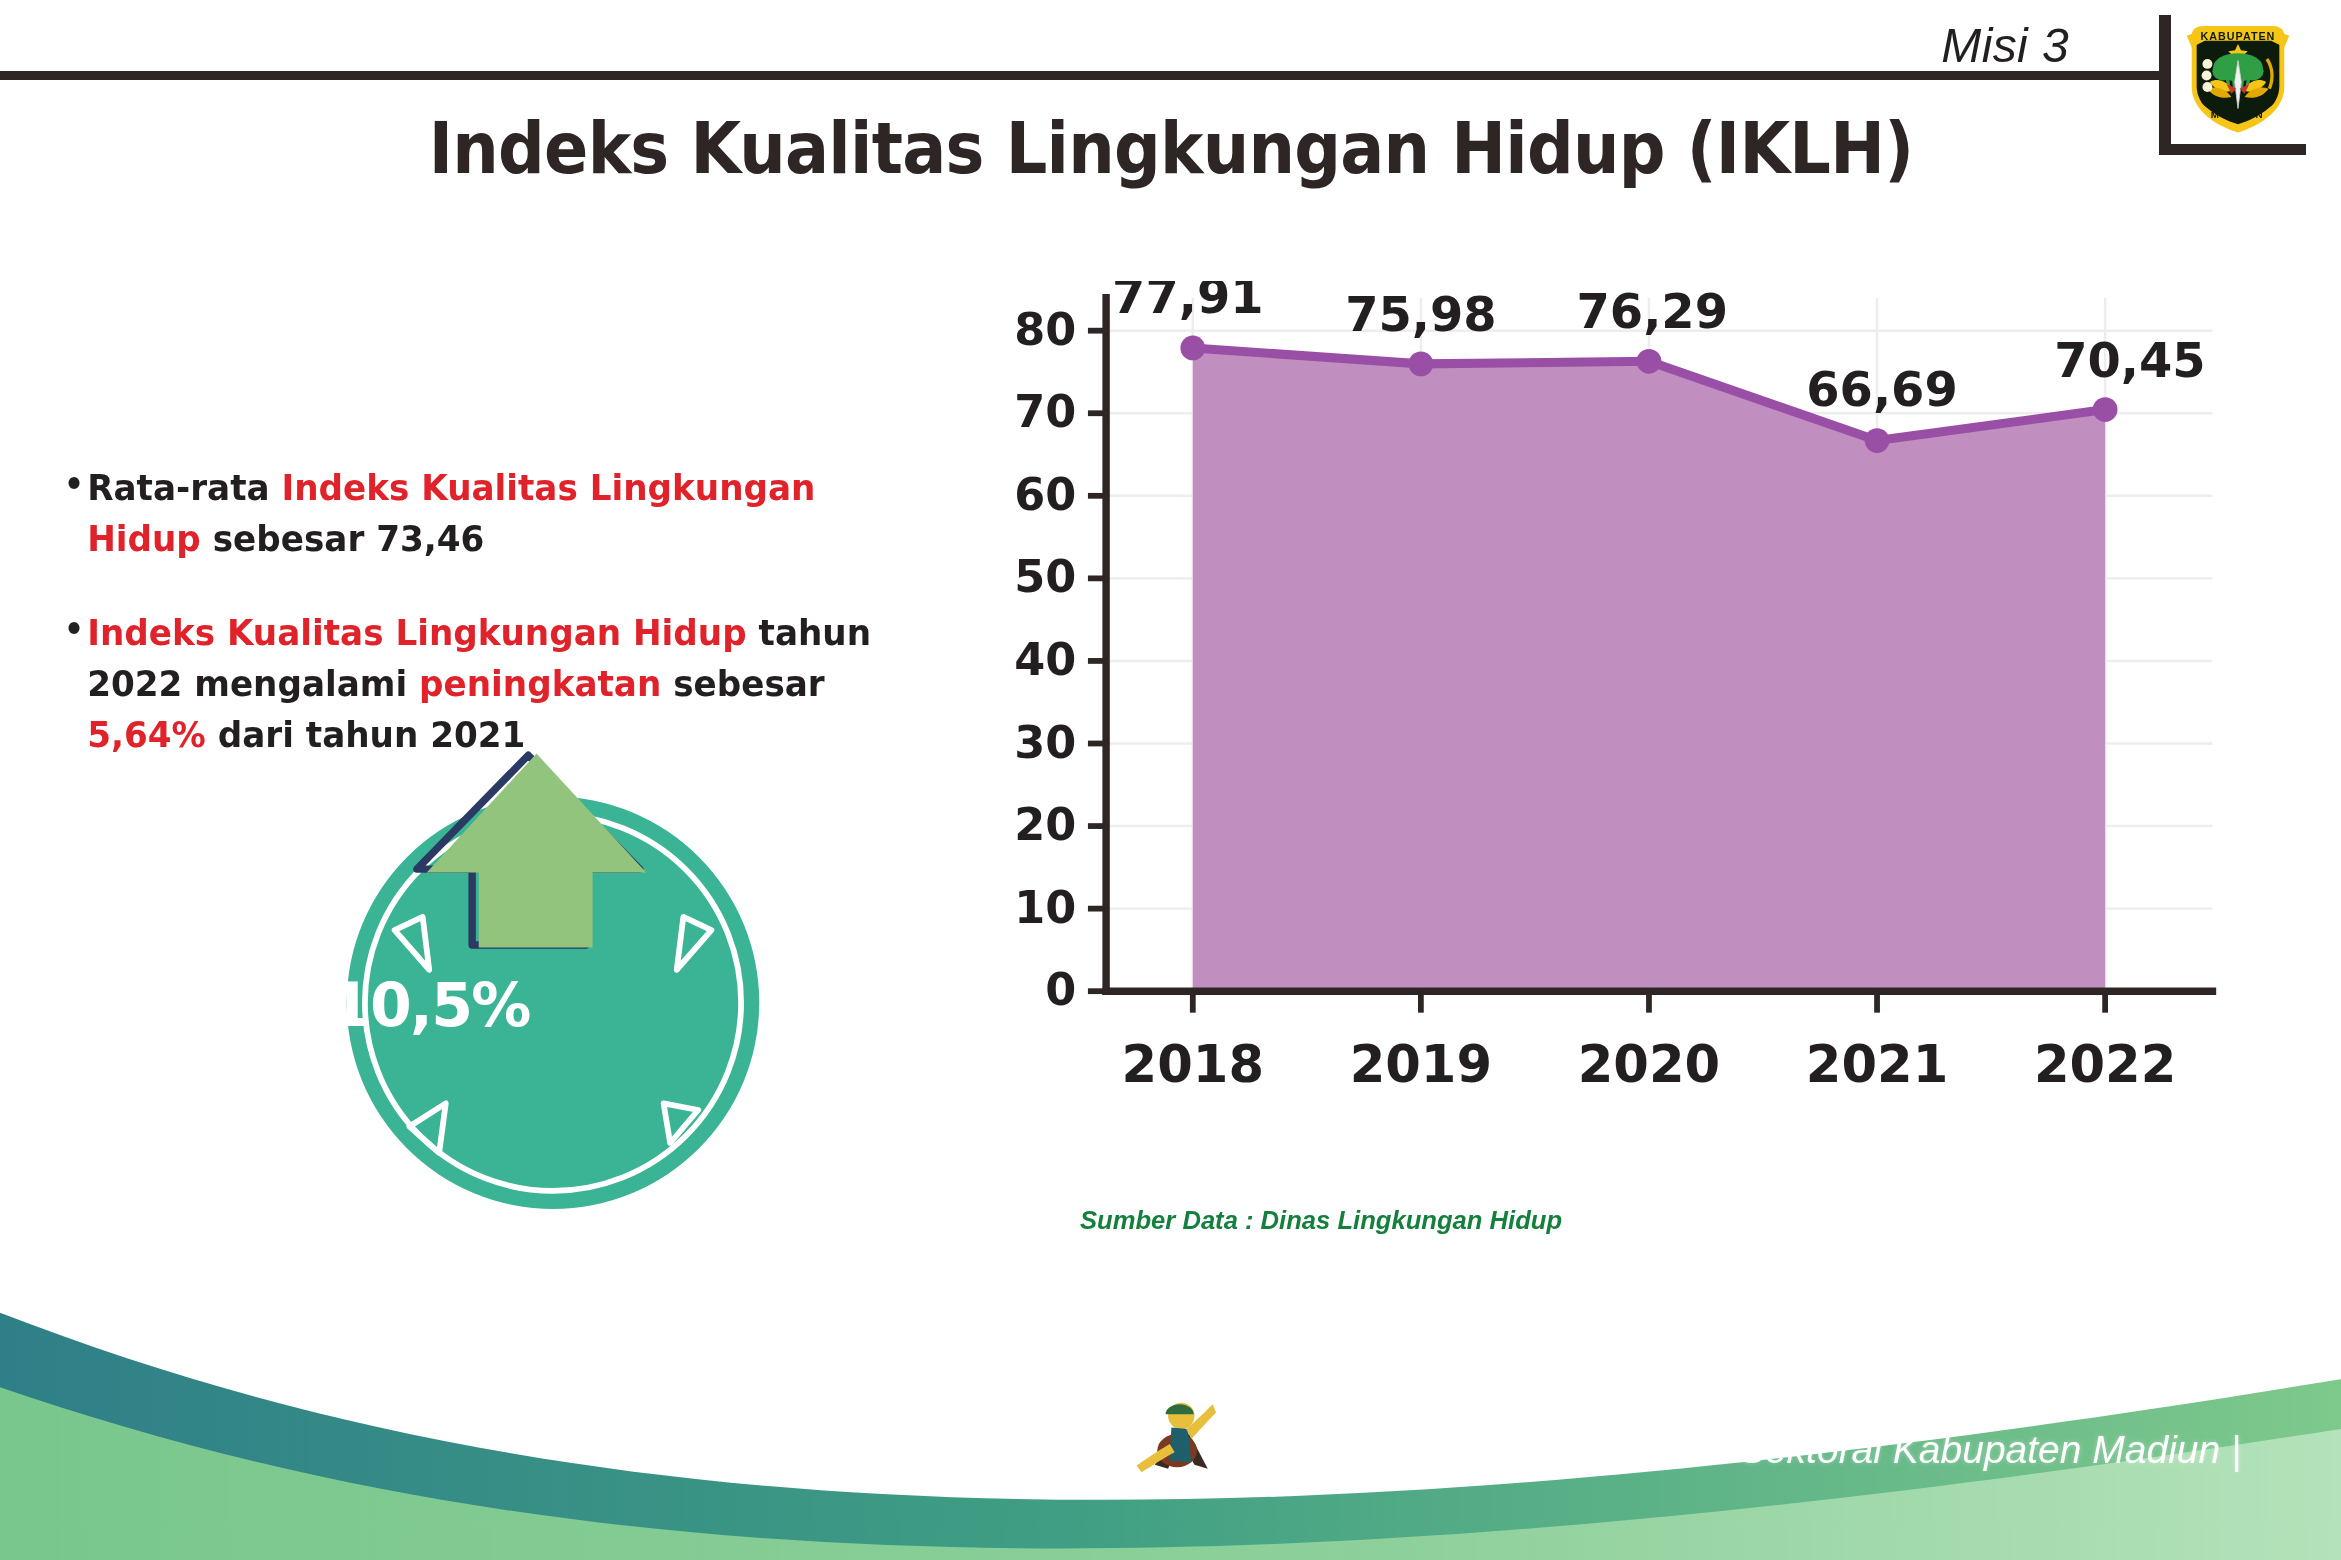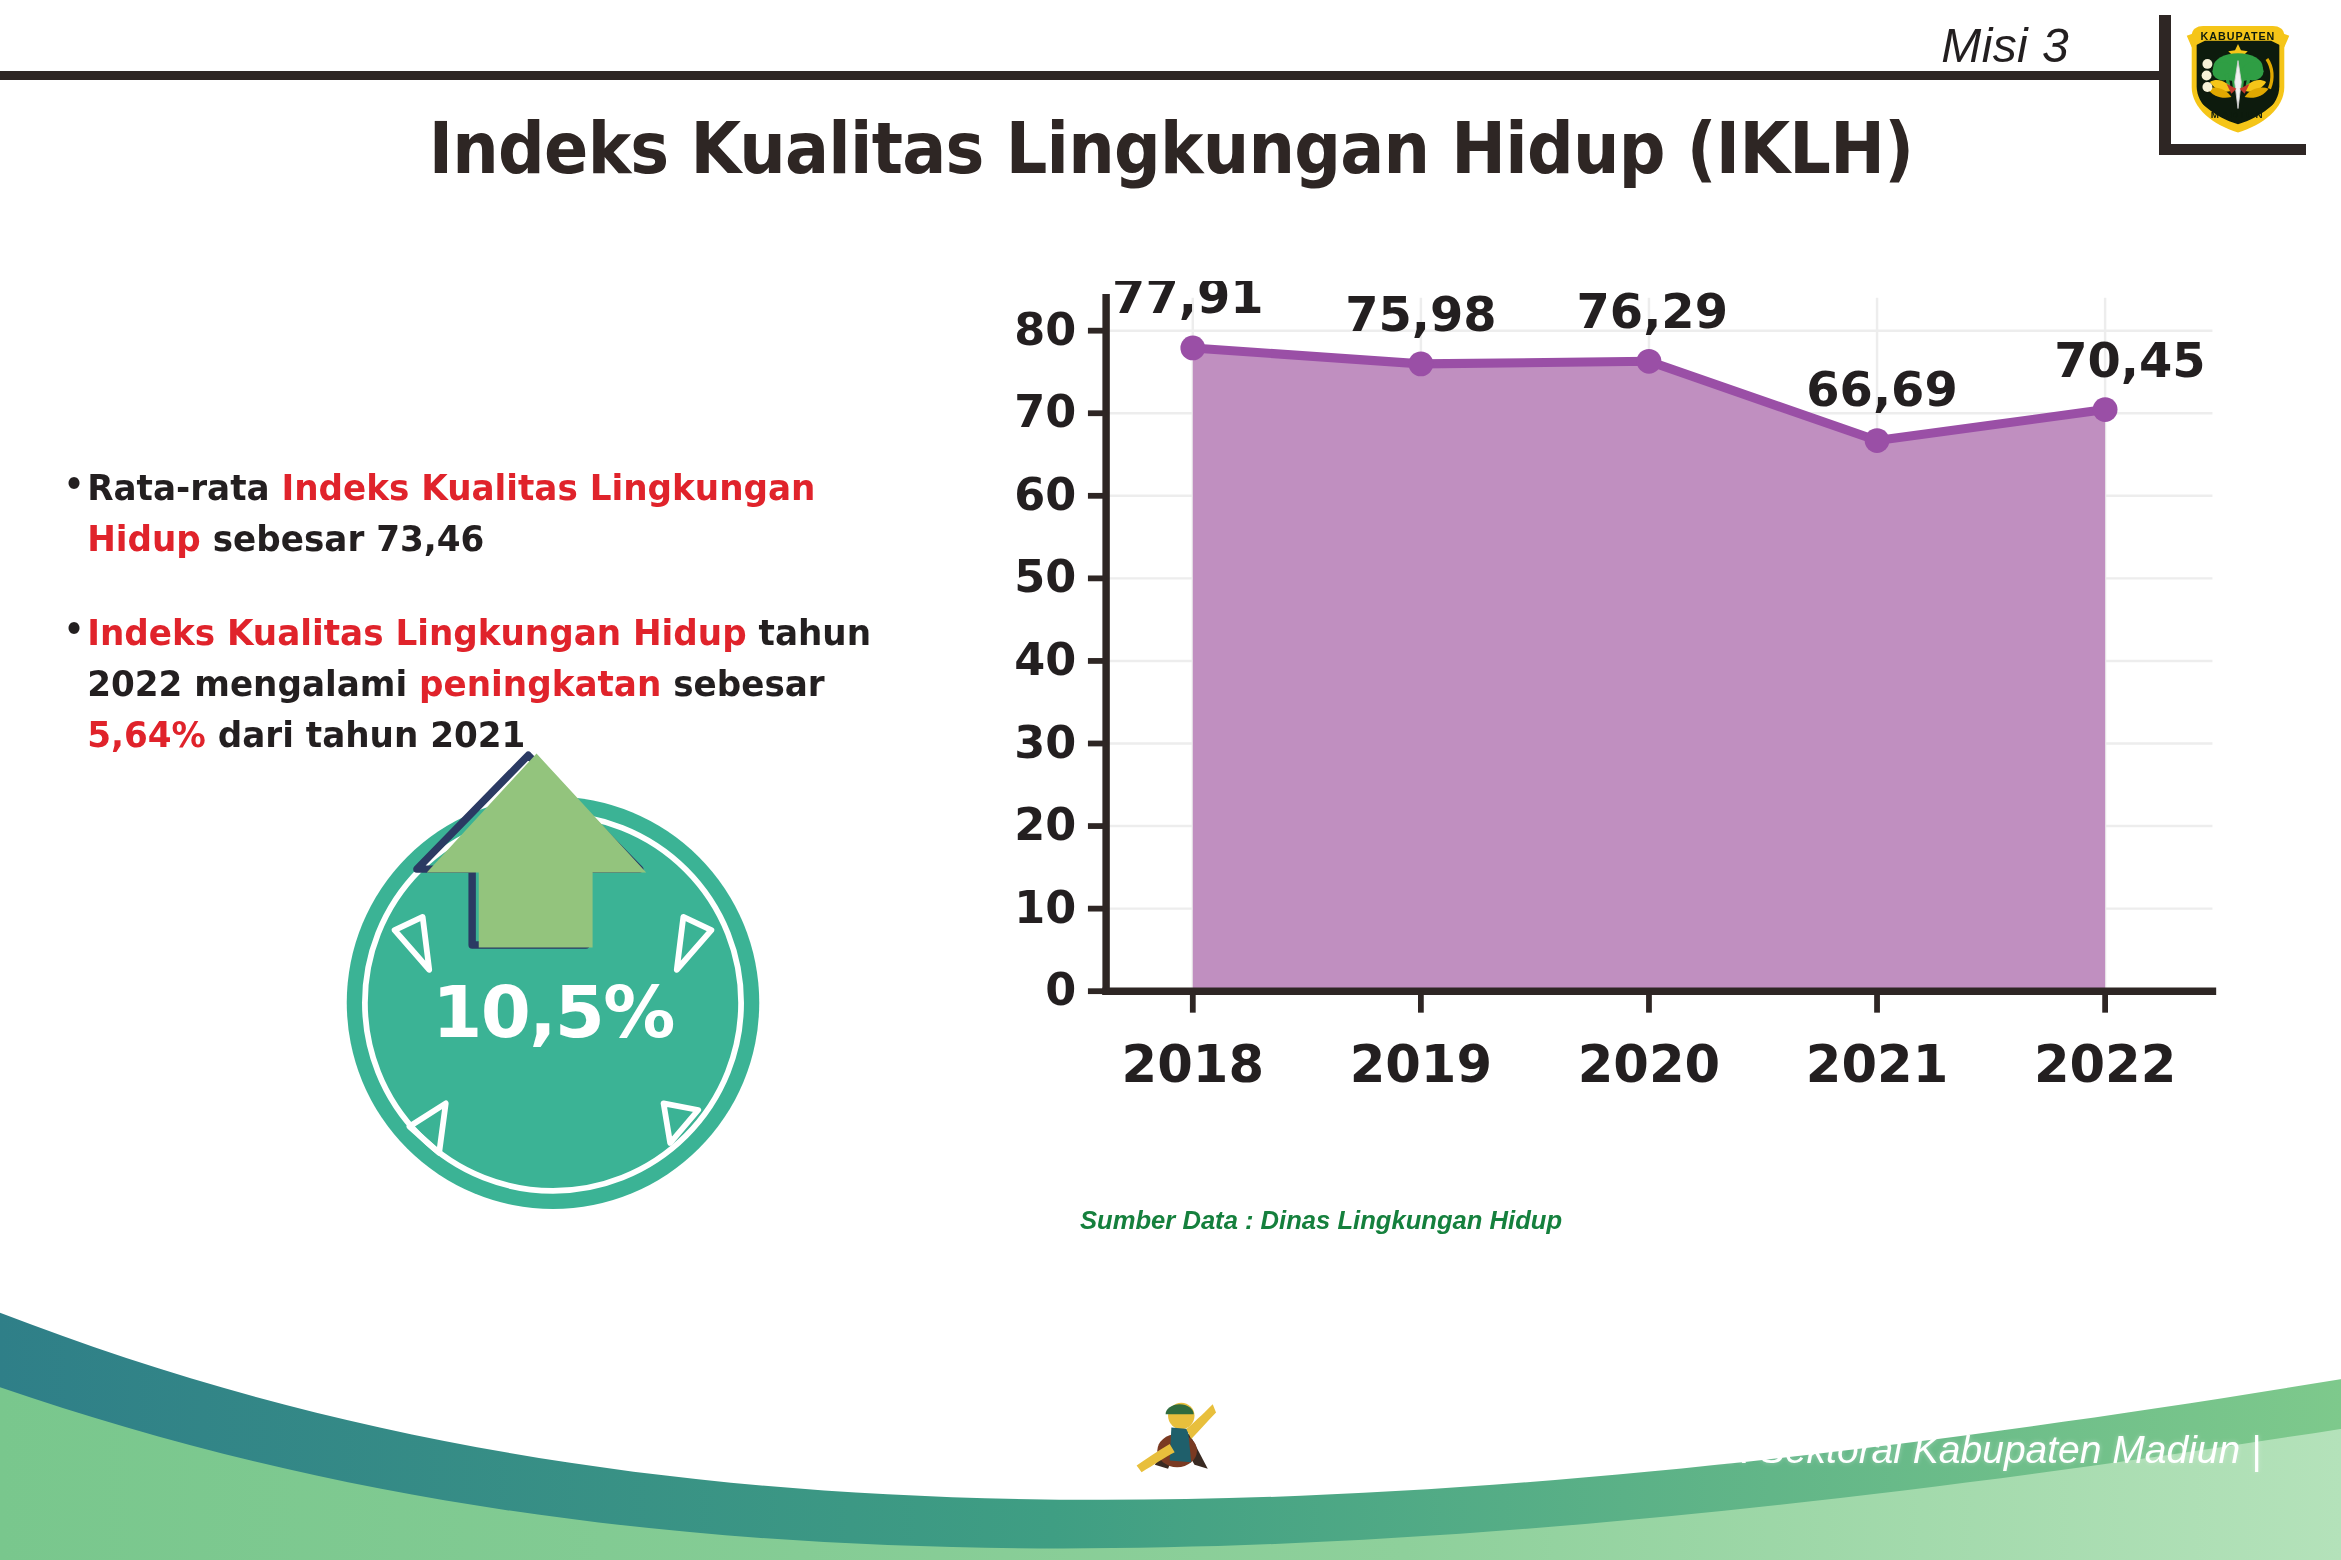--- a/index.html
+++ b/index.html
@@ -51,43 +51,42 @@
   .bullet .dot{
     flex:0 0 auto;font-size:33px;line-height:1.42;margin-right:3.3px;color:#231f20;
   }
   .bullet .txt{flex:1 1 auto;}
   .hl{color:#e0232b;}
 
   
   #badge{position:absolute;left:330px;top:747px;width:446px;height:462px;}
   #badge .arrow-wrap{position:absolute;left:0;top:0;width:446px;height:462px;}
   #badge .pct{
-    position:absolute;left:0;top:223px;width:446px;text-align:center;
+    position:absolute;left:0;top:223px;width:446px;text-align:left;
     font-family:"DejaVu Sans",sans-serif;font-weight:700;
-    font-size:72px;color:#ffffff;letter-spacing:-1.7px;
+    font-size:60px;color:#ffffff;letter-spacing:-1.7px;
   }
 
   
   #chart{position:absolute;left:974px;top:281px;width:1288px;height:925px;}
   #chart svg{display:block;}
   #source{
     position:absolute;left:1080px;top:1206px;
     font-family:"Liberation Sans",sans-serif;
     font-style:italic;font-weight:bold;font-size:25.6px;color:#15803d;
     white-space:nowrap;
   }
 
   
   #footer{position:absolute;left:0;bottom:0;width:2342px;height:273px;}
   #footer-text{
     position:absolute;left:1210px;bottom:89px;
     font-family:"Liberation Sans",sans-serif;
     font-style:italic;font-size:39px;color:#ffffff;white-space:nowrap;
     text-shadow:0 0 5px rgba(255,255,255,.35);
-    margin-left:20px;
   }
   #footer-logo{position:absolute;left:1130px;bottom:59px;width:91px;height:116px;}
 </style>
 </head>
 <body>
 
 <div id="header-rule"></div>
 
 <div id="misi-label">Misi 3</div>
 

